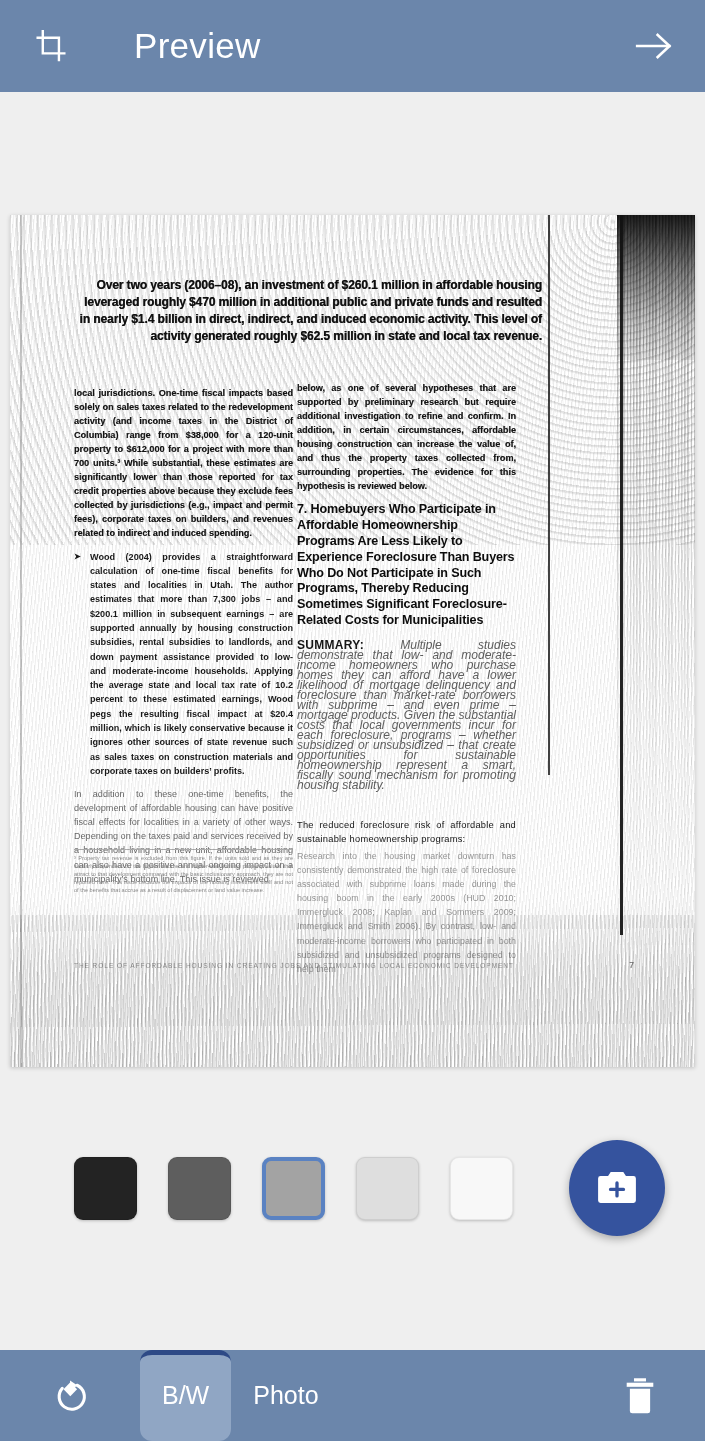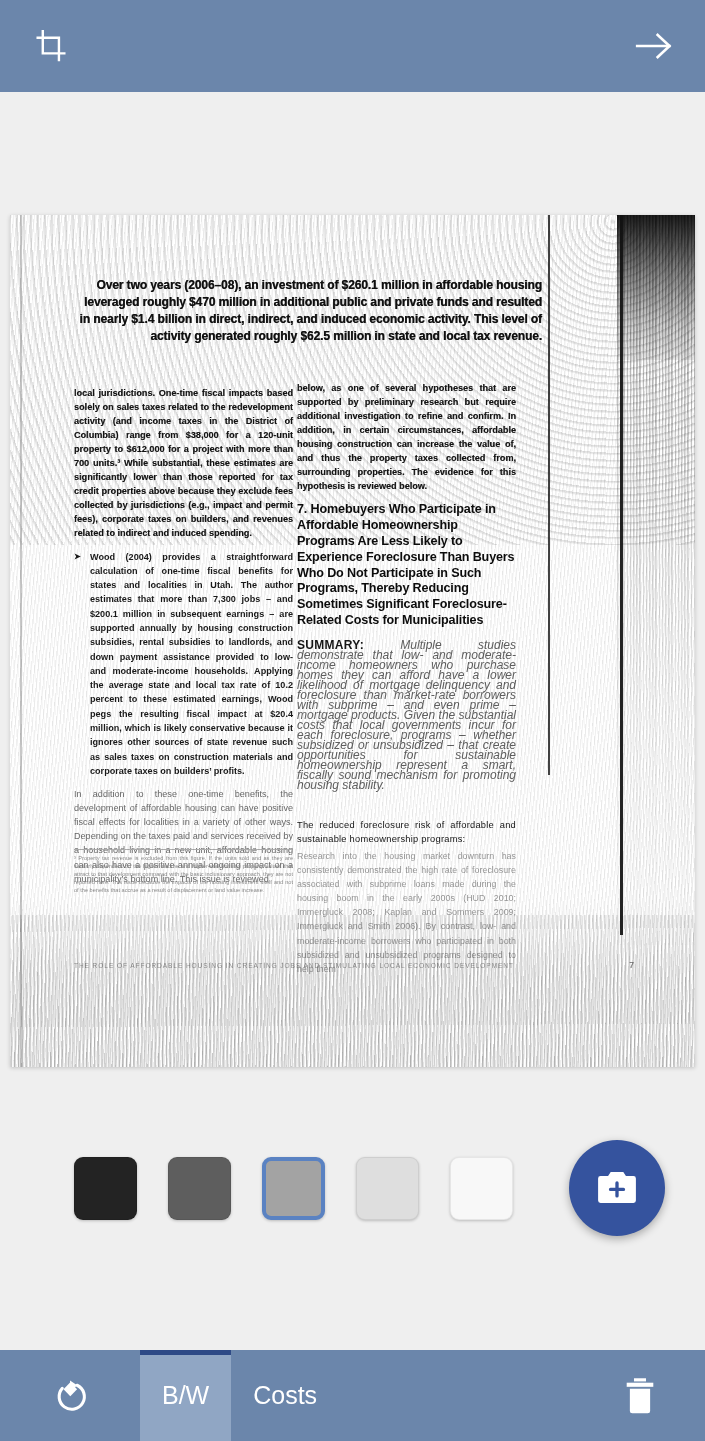--- a/index.html
+++ b/index.html
@@ -389,20 +389,21 @@
   .bb-tab {
     display: flex;
     align-items: center;
     justify-content: flex-start;
     padding: 0 22px;
     color: #ffffff;
     font-size: 25px;
     cursor: pointer;
     position: relative;
     white-space: nowrap;
+    border-radius: 12px;
   }
   .bb-tab.active {
     background: #90a6c4;
     border-top: 5px solid #2e4a86;
   }
   .bb-tab.active .lbl { margin-top: -5px; }
   .bb-trash {
     width: 130px;
     display: flex;
     align-items: center;
@@ -415,20 +416,21 @@
 
 <div id="app">
 
   <div class="topbar">
     <div class="topbar-icon">
       <svg width="34" height="34" viewBox="0 0 24 24" fill="none" stroke="#ffffff" stroke-width="1.7" stroke-linecap="square">
         <path d="M6.2 1.6 V17.2 H21.4"></path>
         <path d="M2.6 6.2 H17.6 V22"></path>
       </svg>
     </div>
+    <div class="topbar-title">Preview</div>
     <div class="topbar-spacer"></div>
     <div class="topbar-icon">
       <svg width="38" height="34" viewBox="0 0 26 22" fill="none" stroke="#ffffff" stroke-width="1.8" stroke-linecap="square">
         <path d="M1.5 11 H23.5"></path>
         <path d="M15.5 3.4 L23.6 11 L15.5 18.6"></path>
       </svg>
     </div>
   </div>
 
   <div class="preview-area">
@@ -502,21 +504,21 @@
         <path d="M13.2 4.1 L17.6 8.6 L13.2 13.1 L8.8 8.6 Z" fill="#ffffff" stroke="none"></path>
         <path d="M17.6 6.0 a8.2 8.2 0 1 1 -9.6 2.0" stroke-linecap="round"></path>
         <path d="M13.0 3.0 L17.9 6.2 L13.2 9.3" fill="#ffffff" stroke="none"></path>
       </svg>
     </div>
     <div class="bb-tabs">
       <div class="bb-tab active">
         <span class="lbl">B/W</span>
       </div>
       <div class="bb-tab">
-        <span class="lbl">Costs</span>
+        <span class="lbl">Photo</span>
       </div>
     </div>
     <div class="bb-trash">
       <svg width="32" height="38" viewBox="0 0 20 24">
         <rect x="6.2" y="0.8" width="7.6" height="2.0" fill="#ffffff"></rect>
         <rect x="1.6" y="3.6" width="16.8" height="2.6" fill="#ffffff"></rect>
         <path d="M3.6 7.4 h12.8 v14.0 a1.5 1.5 0 0 1 -1.5 1.5 H5.1 a1.5 1.5 0 0 1 -1.5 -1.5 z" fill="#ffffff"></path>
       </svg>
     </div>
   </div>

